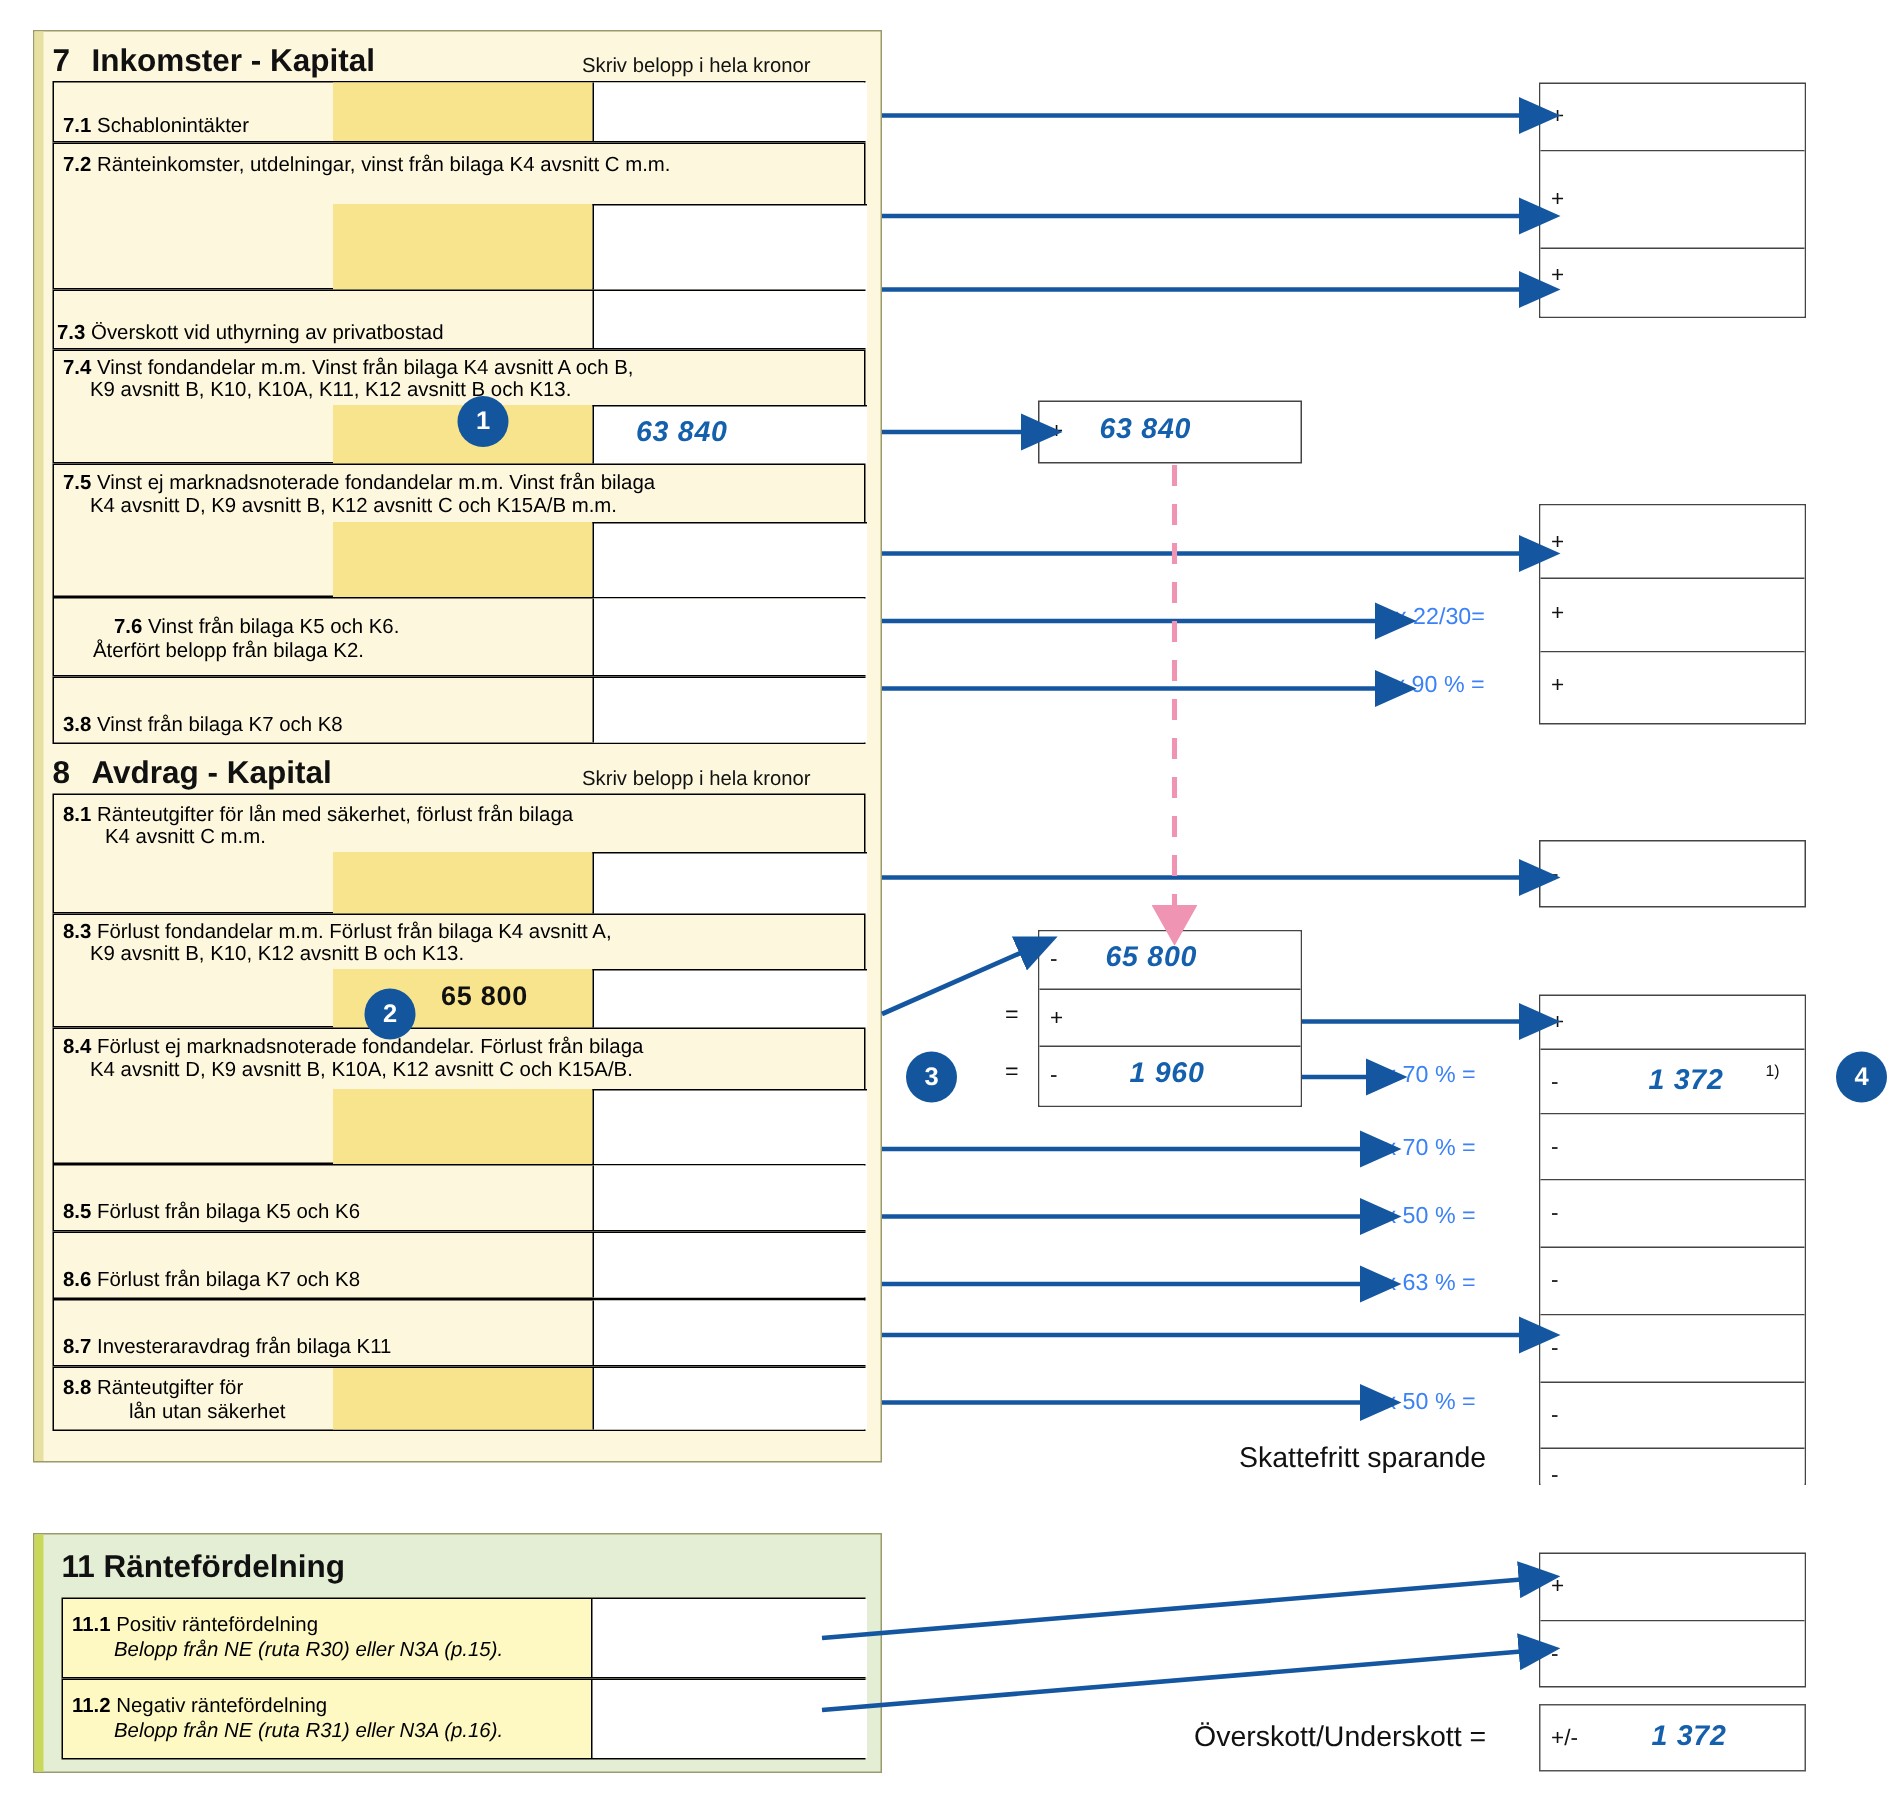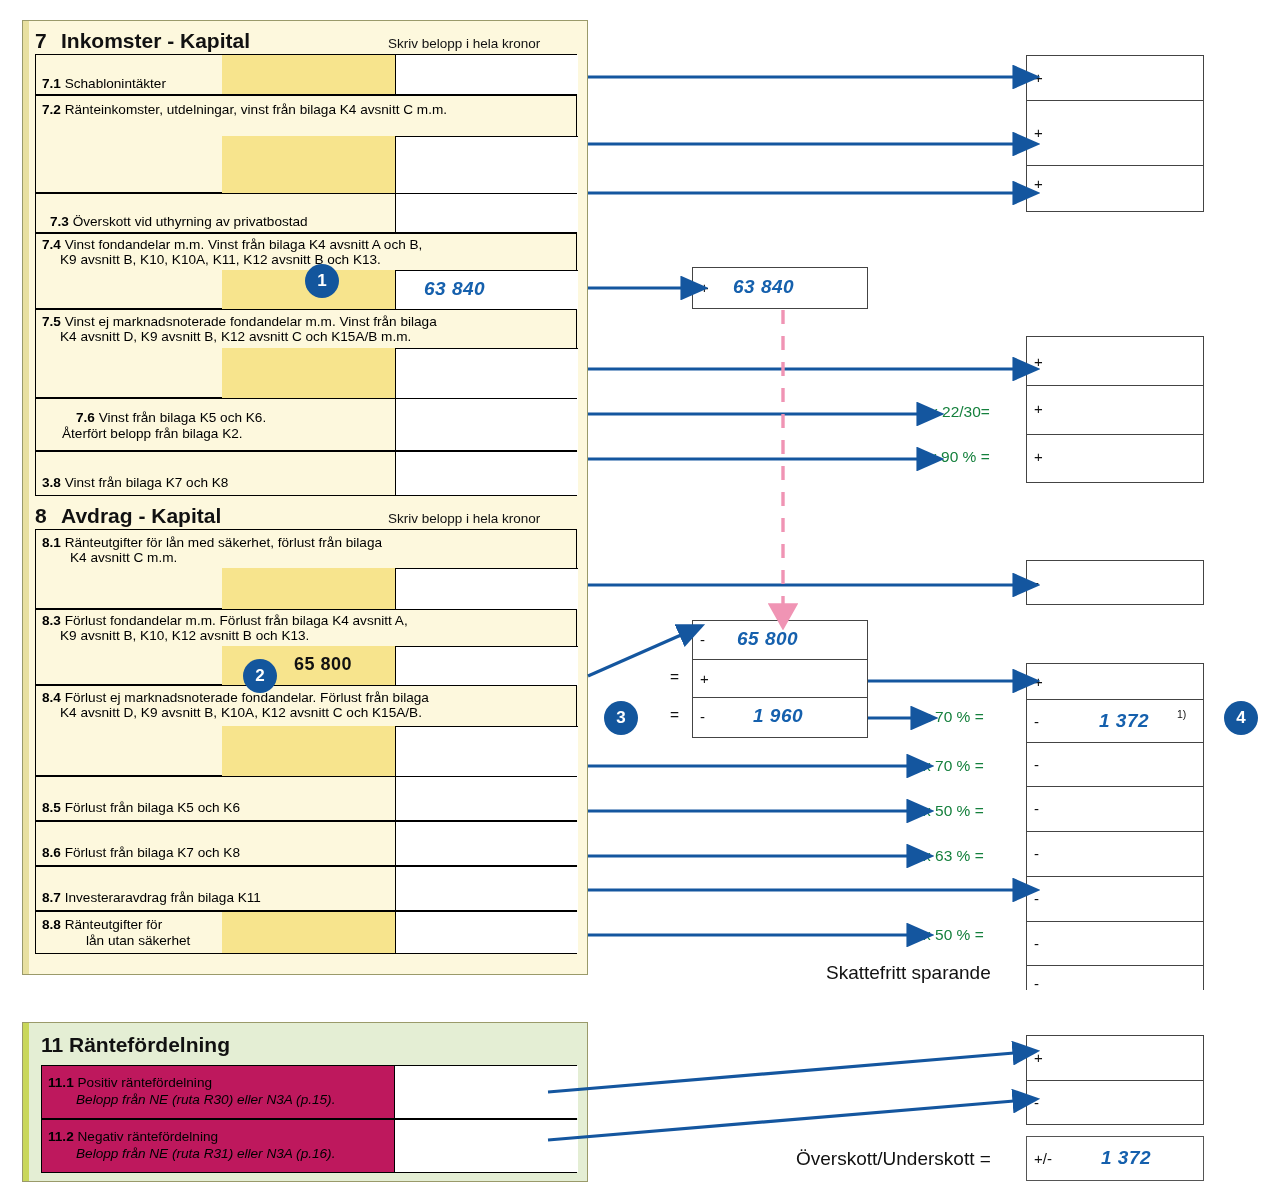--- a/index.html
+++ b/index.html
@@ -18,37 +18,37 @@
     background:#e4eed4;border:1px solid #9a9a6a;
   }
   .panel-accent{position:absolute;left:0;top:0;width:6px;height:100%;background:#c9d75a;}
 
   .sec-title{font-size:21px;font-weight:bold;color:#111;letter-spacing:0px;}
   .sec-num{font-size:21px;font-weight:bold;color:#111;}
   .sec-hint{font-size:13.5px;color:#111;}
 
   
   .row{position:absolute;border:1.6px solid #000;background:#fdf8dd;box-sizing:border-box;}
-  .row.green{background:#be185d;}
+  .row.green{background:#fef9c3;}
   .cell-yellow{position:absolute;background:#f7e48d;box-sizing:border-box;}
   .cell-white{position:absolute;background:#ffffff;border-left:1.6px solid #000;box-sizing:border-box;}
   .lbl{position:absolute;font-size:13.6px;color:#000;line-height:15.5px;white-space:pre;}
   .lbl b{font-weight:bold;}
   .lbl i{font-style:italic;}
 
   
   .stack{position:absolute;border:1.6px solid #444;box-sizing:border-box;background:#fff;}
   .stackrow{position:absolute;box-sizing:border-box;background:#fff;border-bottom:1.4px solid #444;}
   .stackrow.last{border-bottom:none;}
   .sign{position:absolute;left:7px;font-size:15px;color:#111;}
   .amount{position:absolute;font-style:italic;font-weight:bold;font-size:19px;color:#1560ad;
           letter-spacing:0.5px;}
   .amount.dark{color:#111;font-style:normal;}
   .sup{position:absolute;font-size:10.5px;color:#111;}
-  .mult{position:absolute;font-size:15.5px;color:#15803d;white-space:pre;}
+  .mult{position:absolute;font-size:15.5px;color:#3b82f6;white-space:pre;}
   .eq{position:absolute;font-size:15.5px;color:#111;}
   .bigtext{position:absolute;font-size:19px;color:#111;white-space:pre;}
 
   .badge{position:absolute;width:34px;height:34px;border-radius:50%;
          background:#13569d;color:#fff;font-size:17px;font-weight:bold;
          display:flex;align-items:center;justify-content:center;}
 
   svg.ovl{position:absolute;left:0;top:0;width:1264px;height:1201px;pointer-events:none;}
 </style>
 </head>
@@ -68,21 +68,21 @@
   </div>
 
   <div class="row" style="left:12px;top:74px;width:542px;height:98px;">
     <div class="cell-yellow" style="left:186px;top:40px;width:173px;height:58px;"></div>
     <div class="cell-white" style="left:359px;top:40px;width:183px;height:58px;border-top:1.6px solid #000;"></div>
     <div class="lbl" style="left:6px;top:6px;"><b>7.2</b> <span>Ränteinkomster, utdelningar, vinst från bilaga K4 avsnitt C m.m.</span></div>
   </div>
 
   <div class="row" style="left:12px;top:172px;width:542px;height:40px;">
     <div class="cell-white" style="left:359px;top:0;width:183px;height:100%;"></div>
-    <div class="lbl" style="left:14px;top:20px;"><b>7.3</b> <span>Överskott vid uthyrning av privatbostad</span></div>
+    <div class="lbl" style="left:2px;top:20px;"><b>7.3</b> <span>Överskott vid uthyrning av privatbostad</span></div>
   </div>
 
   <div class="row" style="left:12px;top:212px;width:542px;height:76px;">
     <div class="cell-yellow" style="left:186px;top:36px;width:173px;height:40px;"></div>
     <div class="cell-white" style="left:359px;top:36px;width:183px;height:40px;border-top:1.6px solid #000;">
       <div class="amount" style="left:28px;top:7px;">63 840</div>
     </div>
     <div class="lbl" style="left:6px;top:3px;"><b>7.4</b> <span>Vinst fondandelar m.m. Vinst från bilaga K4 avsnitt A och B,</span></div>
     <div class="lbl" style="left:24px;top:18px;">K9 avsnitt B, K10, K10A, K11, K12 avsnitt B och K13.</div>
   </div>

